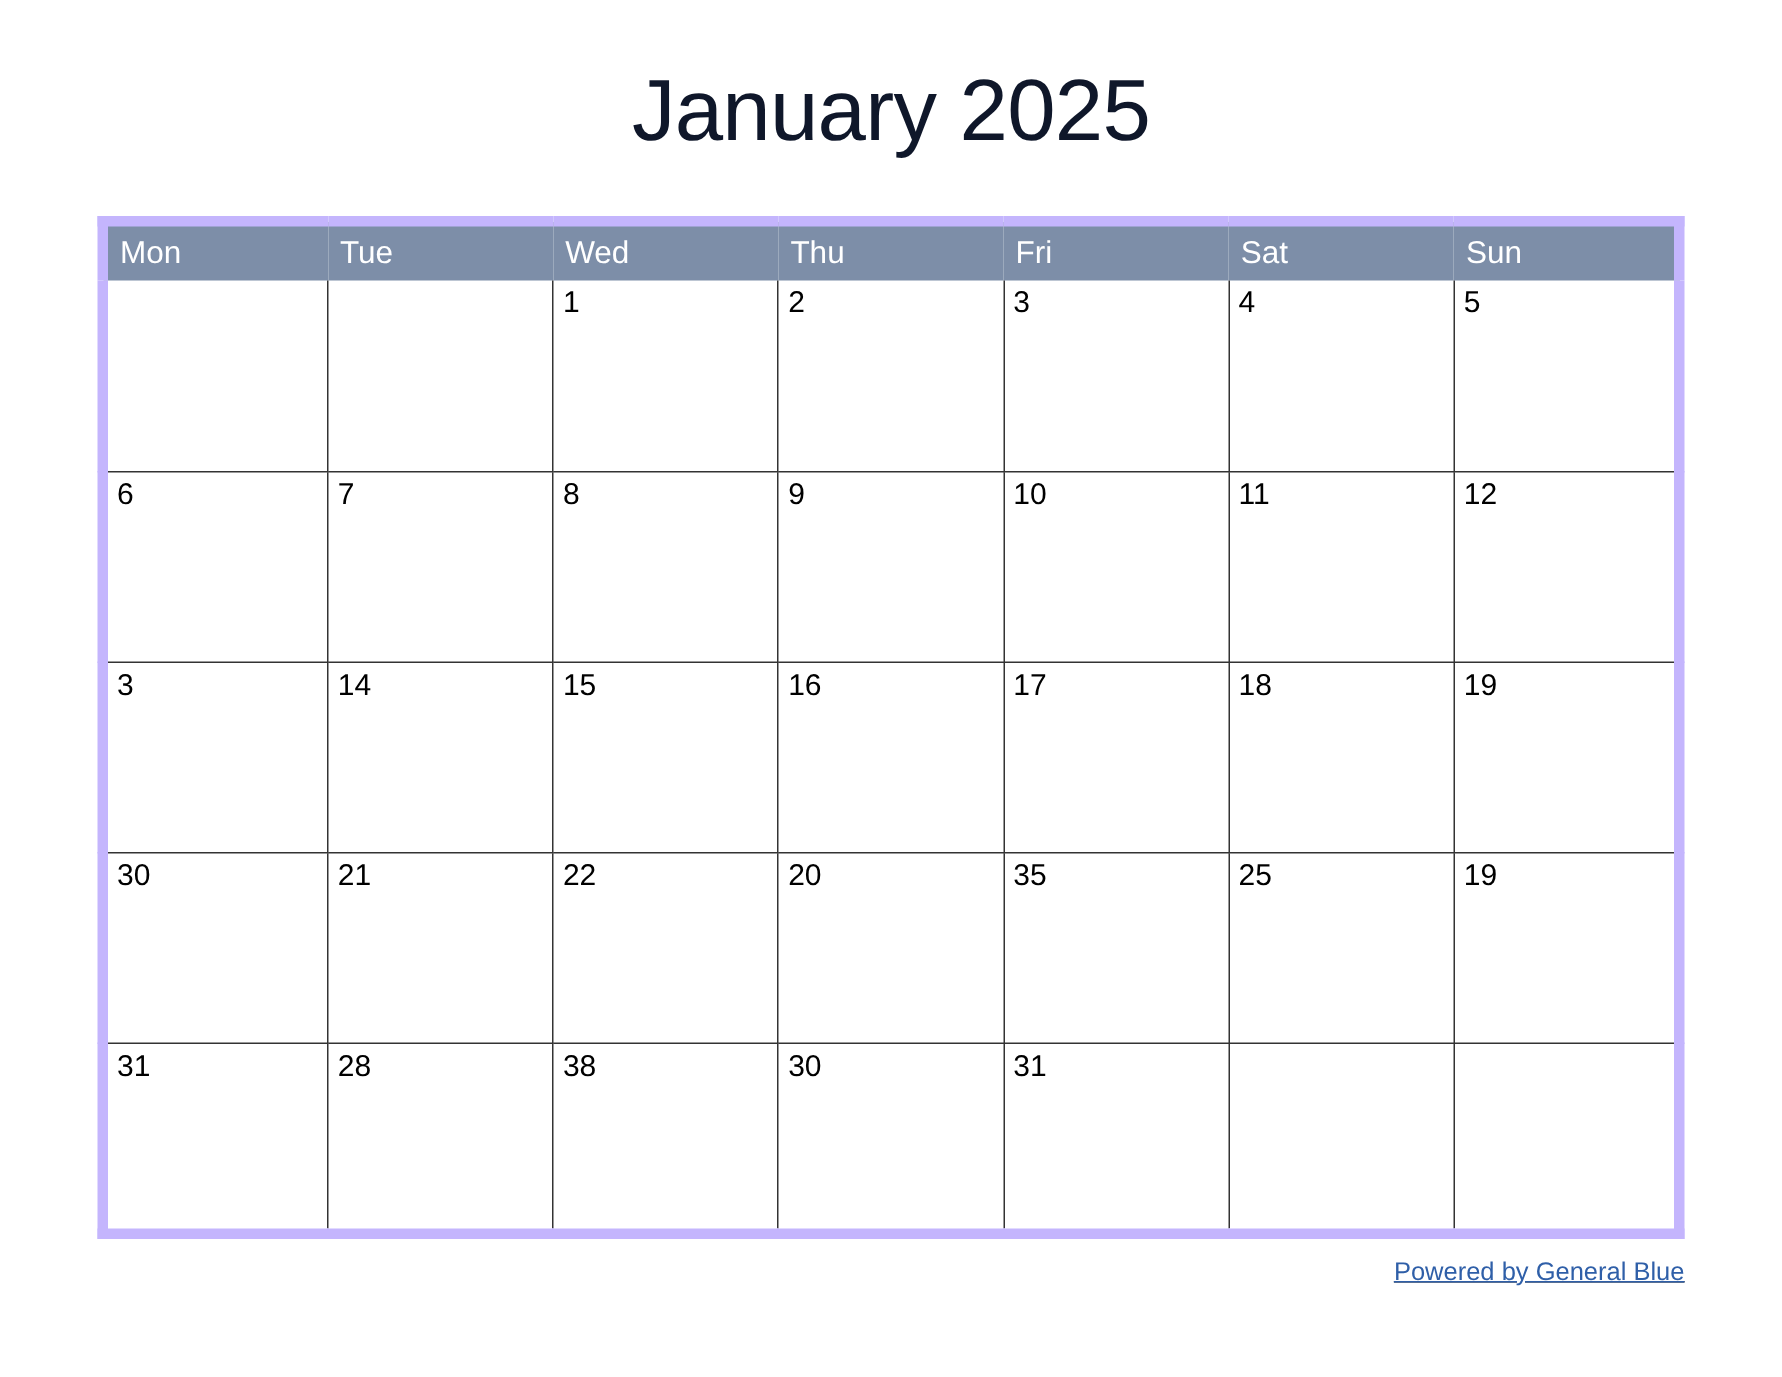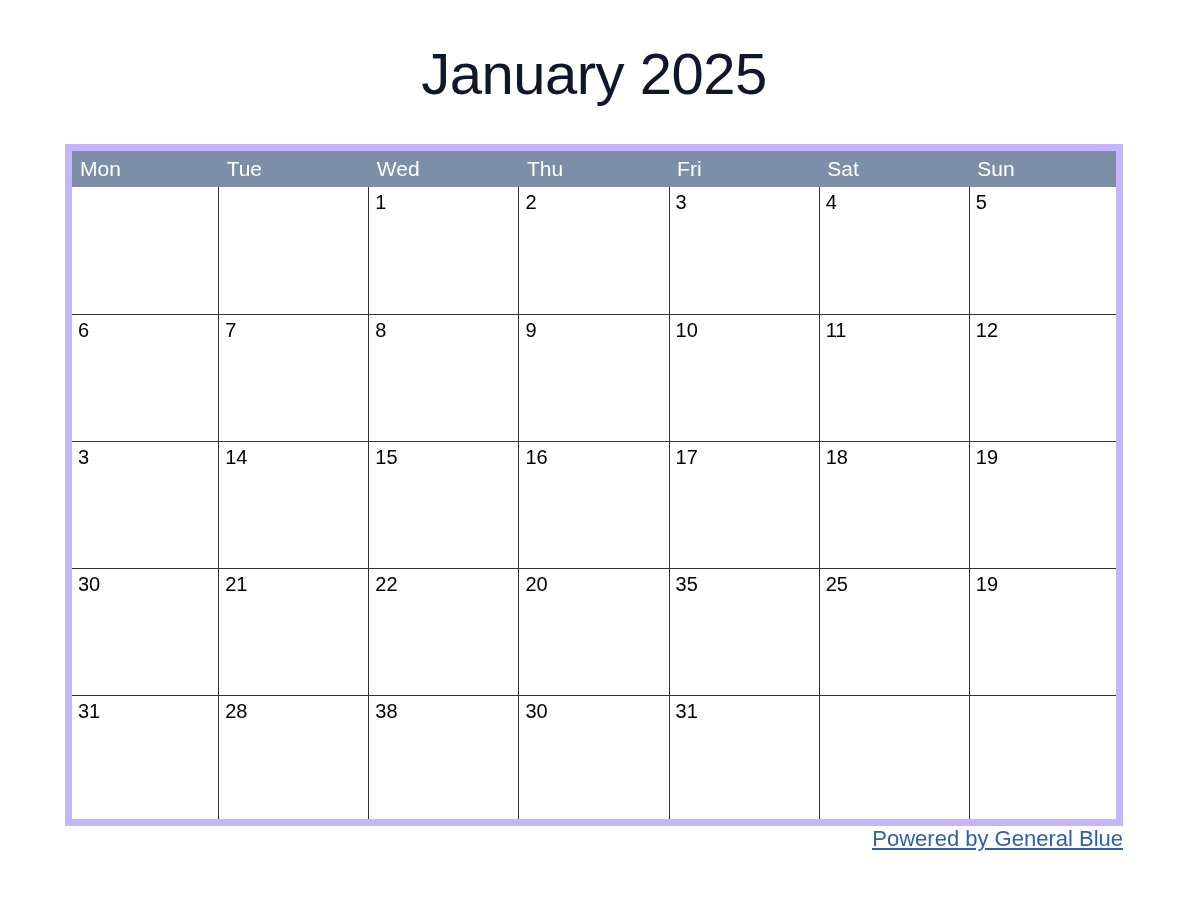--- a/index.html
+++ b/index.html
@@ -46,21 +46,22 @@
       padding: 4px 6px;
       font-size: 20px;
       color: #000000;
       font-family: Verdana, Geneva, sans-serif;
     }
     .calendar tbody tr:first-child td {
       border-top: none;
     }
     .footer-link {
       text-align: right;
-      font-size: 22px;
+      margin-top: 12px;
+      font-size: 17px;
       text-decoration: underline;
     }
     .footer-link a {
       color: #2f5fa8;
       text-decoration: underline;
     }
   </style>
 </head>
 <body>
 

